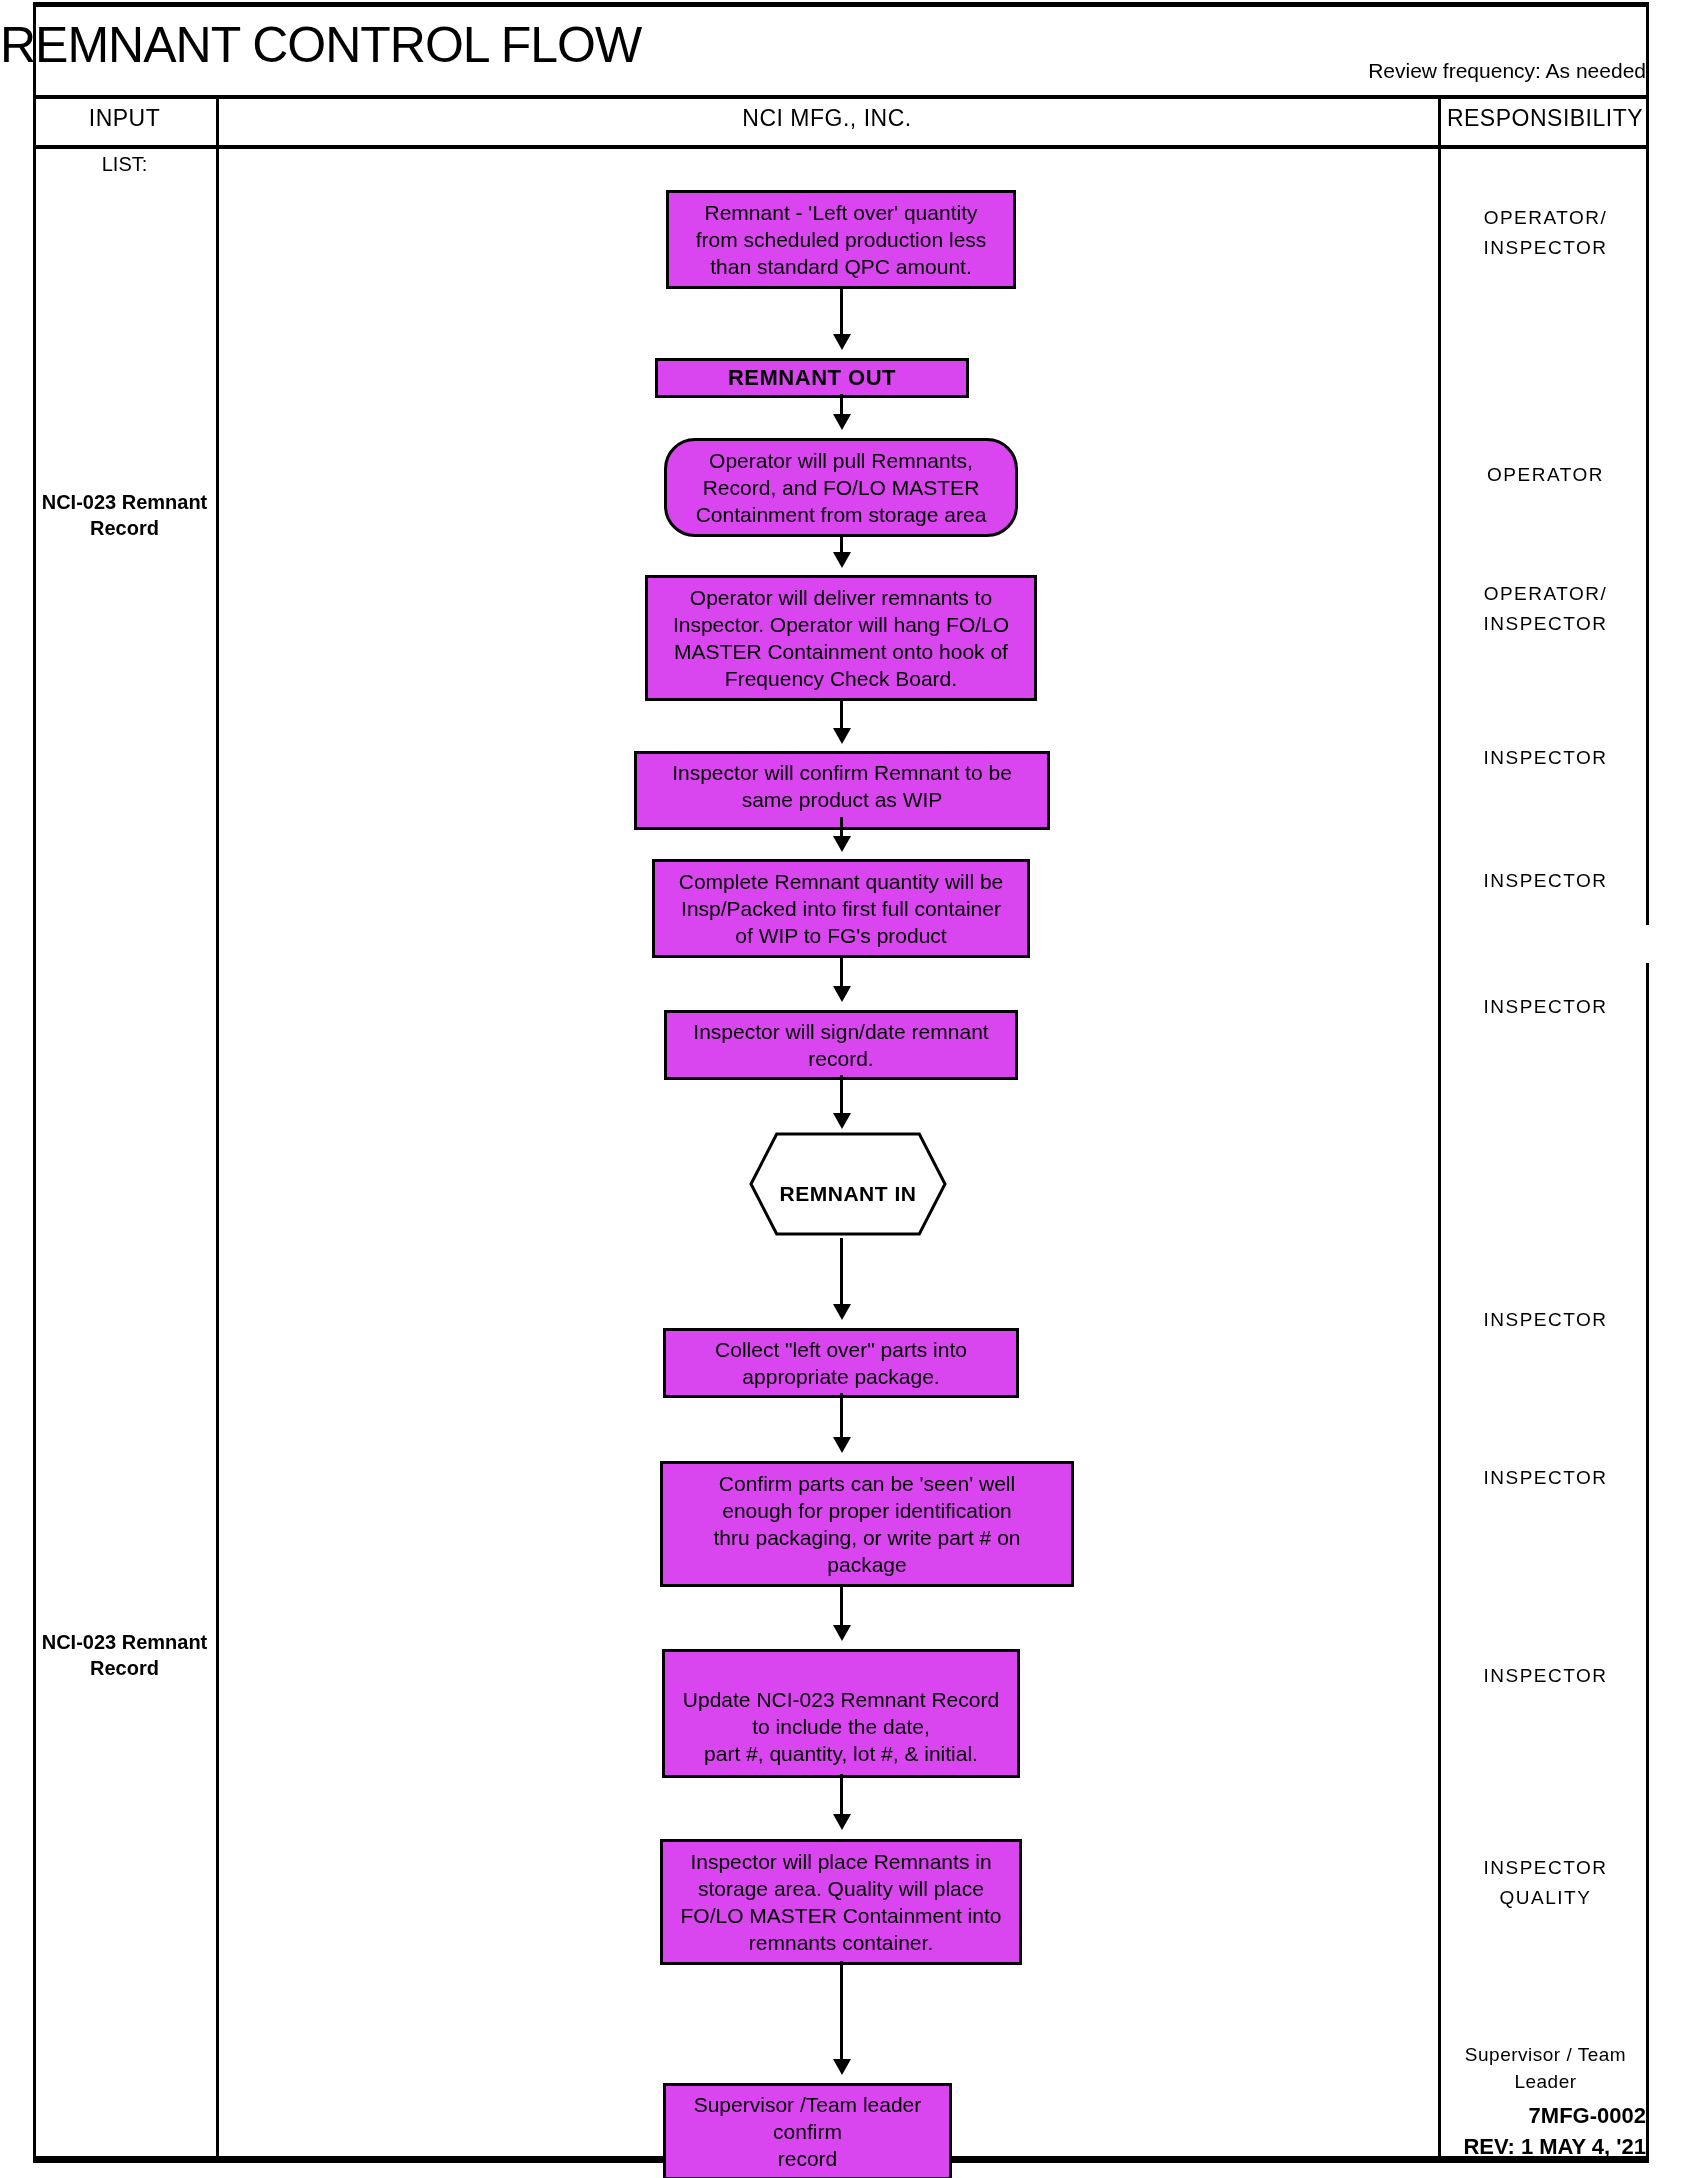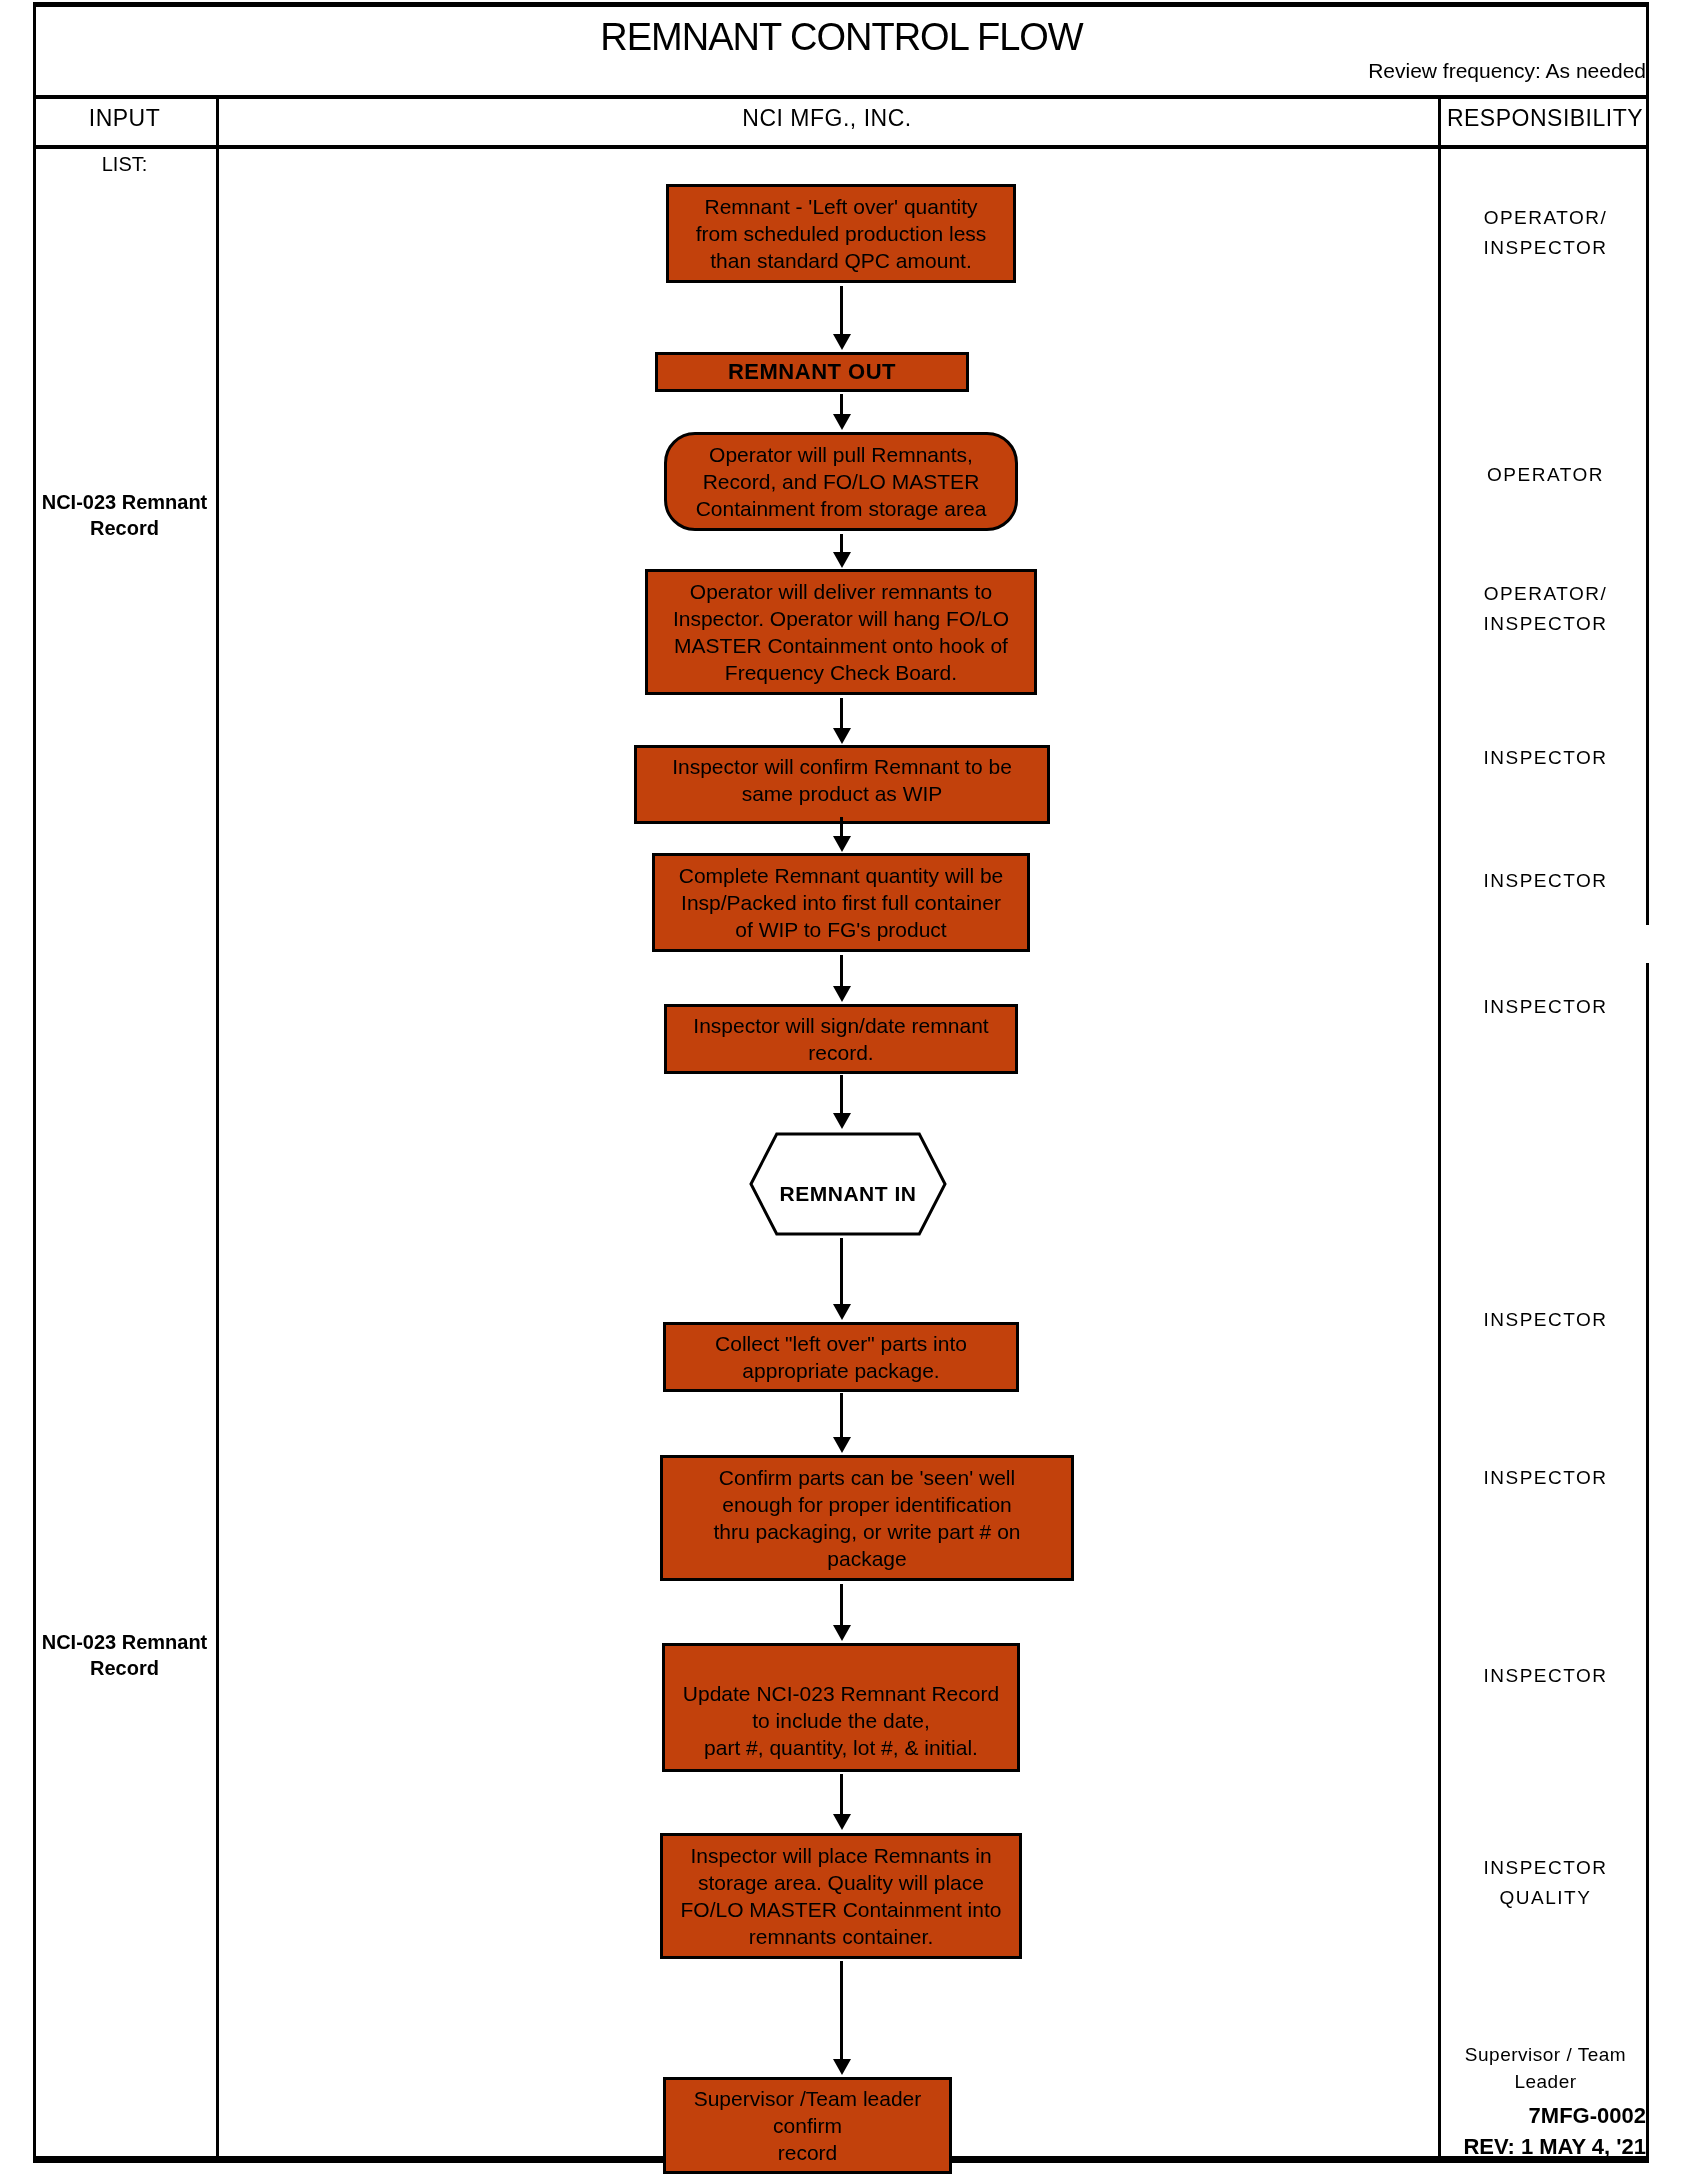--- a/index.html
+++ b/index.html
@@ -11,33 +11,33 @@
   .page-border{
     position:absolute;left:33px;top:2px;width:1616px;height:2161px;
     border:3px solid #000;border-top-width:5px;border-bottom-width:7px;
     box-sizing:border-box;background:transparent;
   }
   .hline{position:absolute;background:#000;height:4px;}
   .vline{position:absolute;background:#000;width:3px;}
   .notch{position:absolute;background:#fff;z-index:6;}
   
   .doc-title{
-    position:absolute;left:0;top:16px;width:1683px;text-align:center;
-    font-size:38px;letter-spacing:-1px;font-weight:400;
+    position:absolute;left:0;top:16px;width:1683px;
+    font-size:50px;letter-spacing:-1px;font-weight:400;
   }
   .review-freq{position:absolute;right:37px;top:59px;font-size:21px;}
   .col-head{position:absolute;top:105px;font-size:23px;text-align:center;letter-spacing:0.5px;}
   
   .input-text{position:absolute;left:33px;width:183px;text-align:center;font-size:20px;}
   .input-record{font-weight:bold;white-space:pre-line;line-height:26px;}
   
   .fbox{
-    position:absolute;box-sizing:border-box;border:3px solid #000;background:#c2410c;
+    position:absolute;box-sizing:border-box;border:3px solid #000;background:#d946ef;
     text-align:center;font-size:21px;line-height:27px;padding:6px 4px;
-    white-space:pre-line;display:block;
+    white-space:pre-line;display:block;margin-top:6px;
   }
   .fbox-label{font-weight:bold;font-size:22px;line-height:34px;padding:0;letter-spacing:0.5px;}
   .hexwrap{position:absolute;left:749px;top:1132px;width:198px;height:124px;}
   .hexwrap svg{position:absolute;left:0;top:0;}
   .hexlabel{
     position:absolute;left:0;top:0;width:100%;height:100%;
     display:flex;align-items:center;justify-content:center;
     font-weight:bold;font-size:21px;letter-spacing:0.5px;
   }
   

